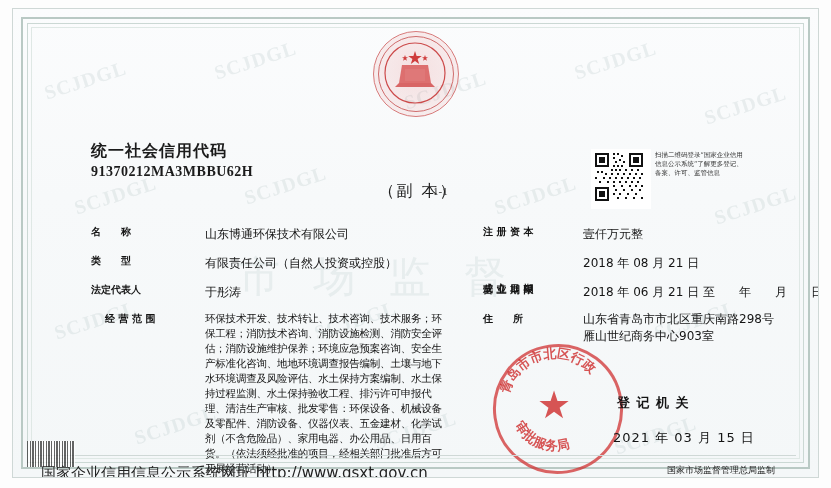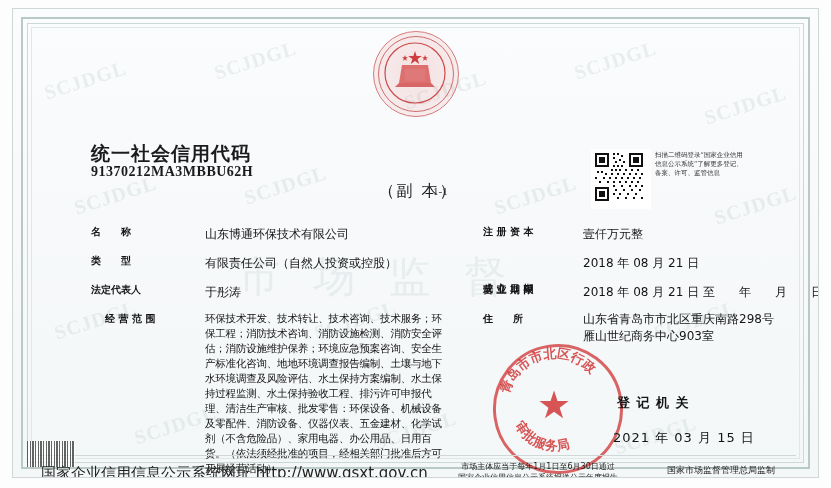--- a/index.html
+++ b/index.html
@@ -130,21 +130,21 @@
     font-family: "Liberation Serif", serif;
     font-size: 11px;
     color: #333;
   }
   
   .code-label {
     position: absolute;
     left: 78px;
     top: 132px;
     font-family: "DejaVu Sans", sans-serif;
-    font-size: 19px;
+    font-size: 16px;
     font-weight: bold;
     letter-spacing: 1px;
     color: #1b1b1b;
   }
   .code-value {
     position: absolute;
     left: 78px;
     top: 155px;
     font-family: "Liberation Serif", serif;
     font-size: 14px;
@@ -446,21 +446,21 @@
     <div class="field-label" style="left:92px; top:303px;">经 营 范 围</div>
     <div class="field-value wrap" style="left:192px; top:302px; width:246px;">环保技术开发、技术转让、技术咨询、技术服务；环保工程；消防技术咨询、消防设施检测、消防安全评估；消防设施维护保养；环境应急预案咨询、安全生产标准化咨询、地地环境调查报告编制、土壤与地下水环境调查及风险评估、水土保持方案编制、水土保持过程监测、水土保持验收工程、排污许可申报代理、清洁生产审核、批发零售：环保设备、机械设备及零配件、消防设备、仪器仪表、五金建材、化学试剂（不含危险品）、家用电器、办公用品、日用百货。（依法须经批准的项目，经相关部门批准后方可开展经营活动）</div>
 
     <div class="field-label" style="left:470px; top:216px;">注 册 资 本</div>
     <div class="field-value" style="left:570px; top:217px;">壹仟万元整</div>
 
     <div class="field-label" style="left:470px; top:245px;margin-top:28px;">成 立 日 期</div>
     <div class="field-value" style="left:570px; top:246px;">2018 年 08 月 21 日</div>
 
     <div class="field-label" style="left:470px; top:274px;">营 业 期 限</div>
-    <div class="field-value" style="left:570px; top:275px;">2018 年 08 月 21 日 至　　年　　月　　日</div>
+    <div class="field-value" style="left:570px; top:275px;">2018 年 06 月 21 日 至　　年　　月　　日</div>
 
     <div class="field-label" style="left:470px; top:303px;">住　　所</div>
     <div class="field-value addr" style="left:570px; top:302px; width:200px;">山东省青岛市市北区重庆南路298号雁山世纪商务中心903室</div>
 
     <div class="seal">
       <div class="outer"></div>
       <div class="star">★</div>
       <svg class="seal-text" viewBox="0 0 124 124">
         <defs>
           <path id="sealArc" d="M 14,62 A 48,48 0 1 1 110,62"></path>
@@ -475,20 +475,16 @@
       </svg>
     </div>
 
     <div class="reg-auth">登 记 机 关</div>
     <div class="issue-date">2021 年 03 月 15 日</div>
 
     <div class="hr-footer"></div>
     <div class="barcode"></div>
 
     <div class="footer-left">国家企业信用信息公示系统网址 http://www.gsxt.gov.cn</div>
-    <div class="footer-center">
-      <div>市场主体应当于每年1月1日至6月30日通过</div>
-      <div>国家企业信用信息公示系统报送公示年度报告</div>
-    </div>
     <div class="footer-right">国家市场监督管理总局监制</div>
 
   </div>
 </div>
 
 </body></html>

